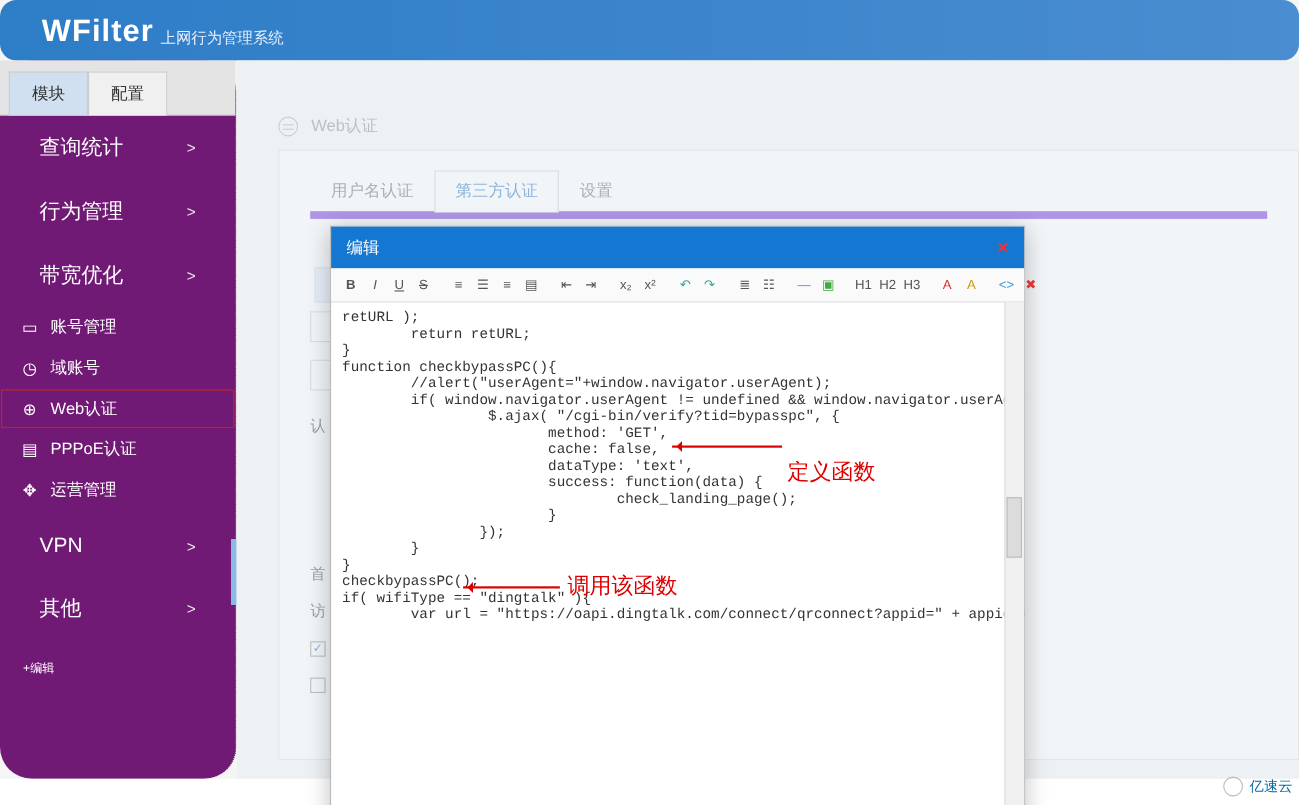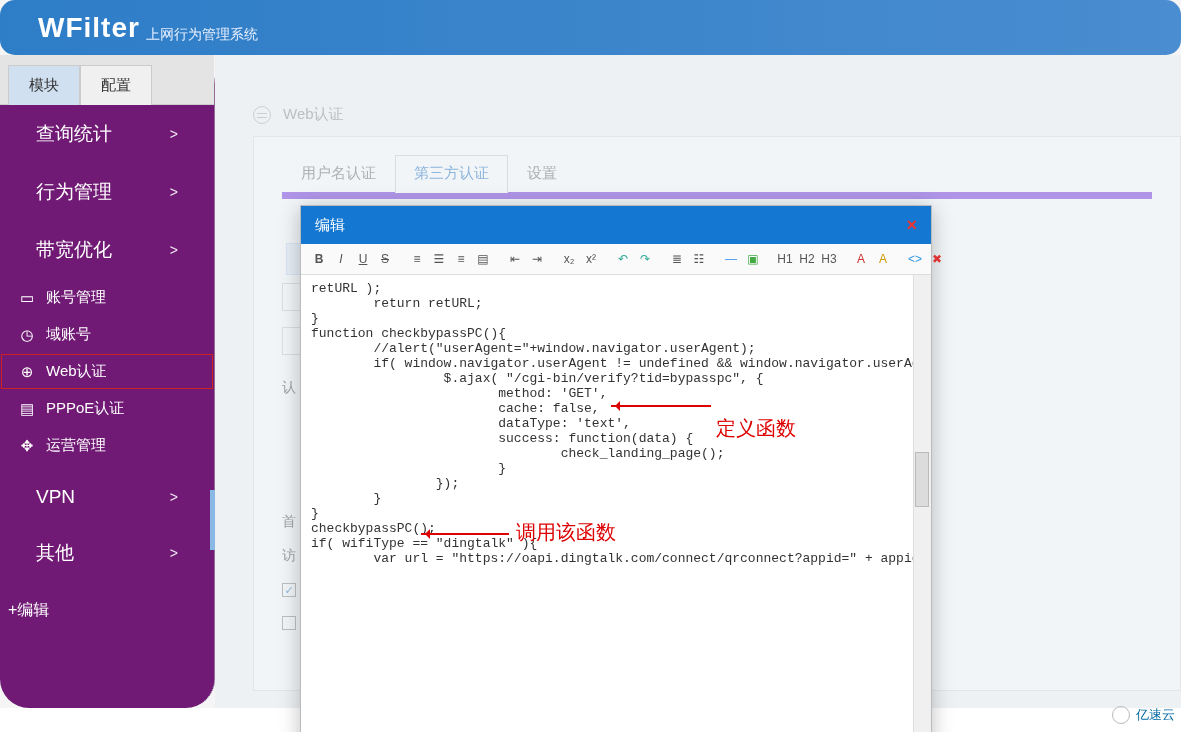--- a/index.html
+++ b/index.html
@@ -31,21 +31,21 @@
   padding: 16px 36px; font-size: 19px; cursor: pointer;
 }
 .nav-group .chev { font-size: 14px; opacity: .9; }
 .subnav { padding: 0 0 6px 0; }
 .subnav .item {
   display: flex; align-items: center; gap: 10px; padding: 9px 14px 9px 18px; cursor: pointer;
   font-size: 15px;
 }
 .subnav .item.active { outline: 1px solid #c22; outline-offset: -2px; }
 .subnav .icn { width: 18px; display: inline-flex; justify-content: center; }
-.add-edit { padding: 18px 8px; font-size: 16px; cursor: pointer; }
+.add-edit { padding: 18px 21px; font-size: 11px; cursor: pointer; }
 .collapse-handle {
   position: absolute; right: -4px; top: 435px; width: 8px; height: 60px;
   background: #8bb9e6; cursor: pointer;
 }
 
 .main { flex: 1; background: #f7f7f7; padding: 0; position: relative; overflow: hidden; }
 .overlay { position: absolute; inset: 0; background: rgba(230,236,243,.55); pointer-events: none; }
 
 .main-inner { padding: 45px 0 0 38px; }
 .breadcrumb-bar { display: flex; align-items: center; gap: 12px; color: #888; font-size: 15px; padding: 5px 0 12px; }

